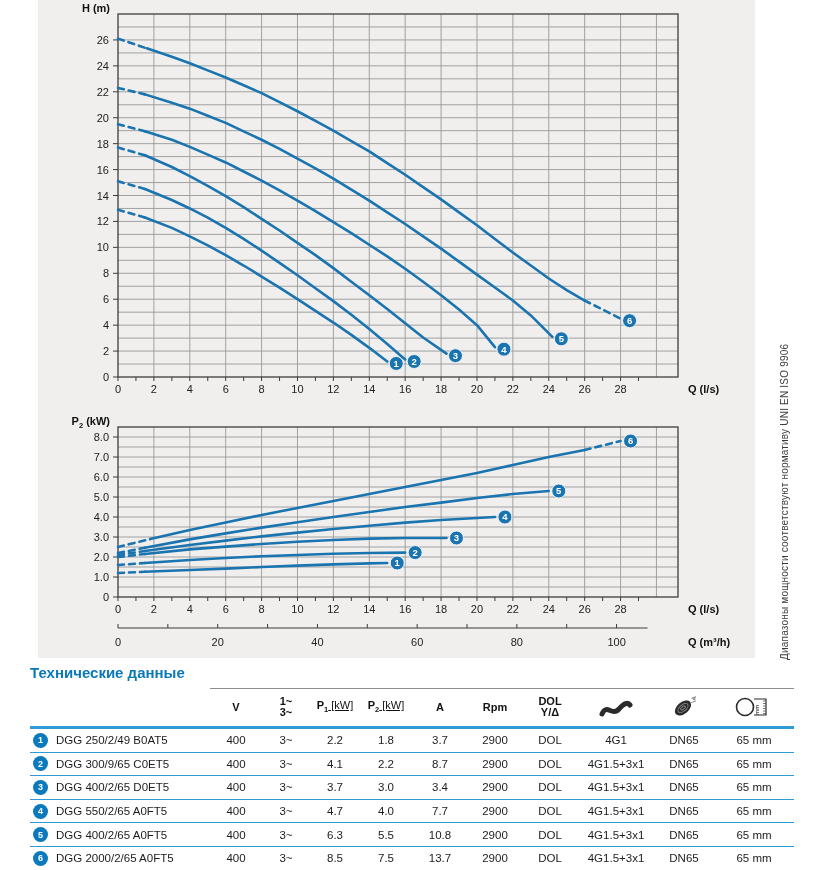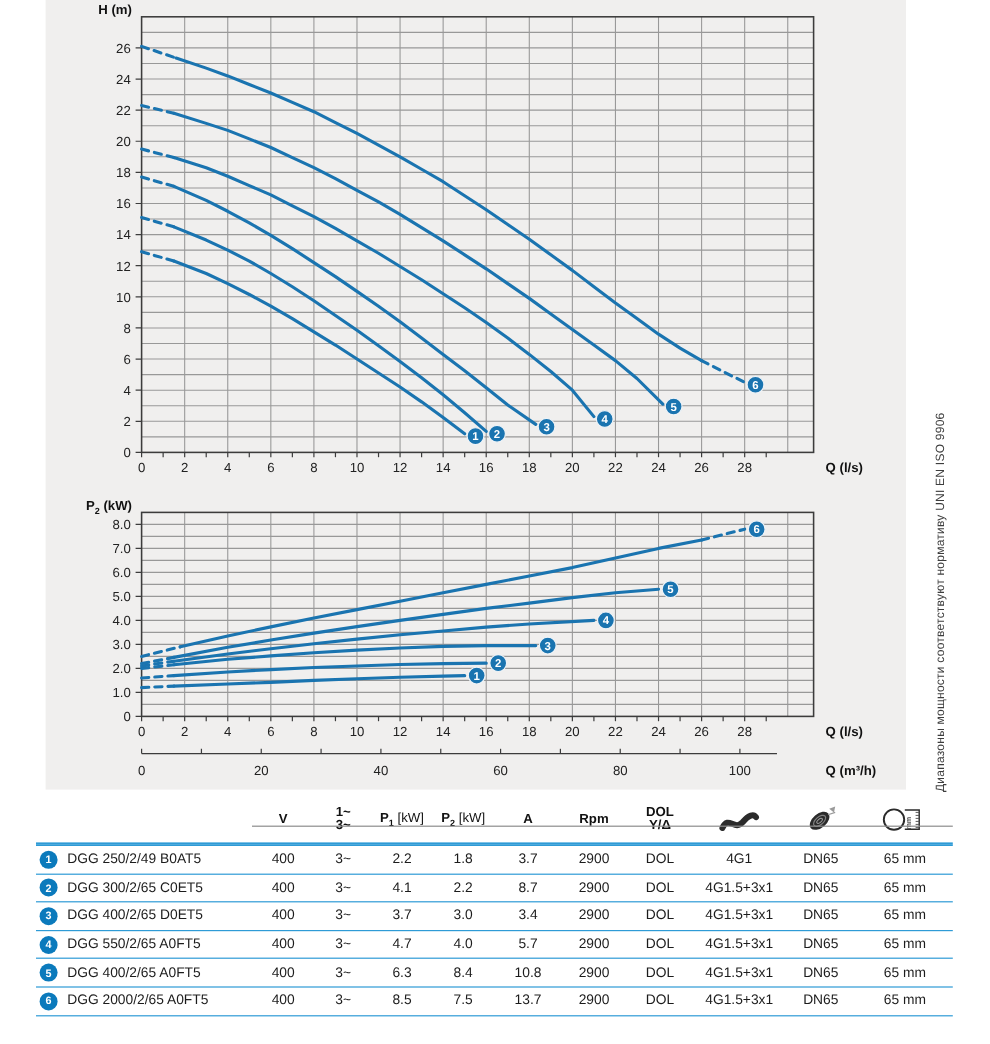--- a/index.html
+++ b/index.html
@@ -28,21 +28,21 @@
   .side-note{position:absolute;left:779px;top:296px;height:364px;
     writing-mode:vertical-rl;transform:rotate(180deg);
     font-size:10px;color:#3d3d3d;letter-spacing:0.2px;white-space:nowrap;}
 
   .table-wrap{position:absolute;left:30px;top:664px;width:764px;}
   .tbl-title{font-size:15px;font-weight:bold;color:#0a79ba;height:24px;}
   .thead-rule{position:absolute;left:180px;right:0;top:24px;height:0;border-top:1.2px solid #8d8d8d;}
   .tgrid{display:grid;grid-template-columns:180px 52px 48px 50px 52px 56px 54px 56px 76px 60px 80px;align-items:center;}
   .thead{height:38px;border-bottom:2.4px solid #2e9bd6;}
   .thead .c{font-size:11px;font-weight:bold;color:#111;}
-  .thead .u{font-weight:normal;}
+  .thead .u{font-weight:normal;text-decoration:underline;}
   .thead sub{font-size:7.5px;font-weight:bold;}
   .stack{display:flex;flex-direction:column;line-height:11.5px;font-size:10.5px;}
   .c{text-align:center;font-size:11.5px;color:#1c1c1c;}
   .model{text-align:left;display:flex;align-items:center;padding-left:3px;}
   .trow{height:22.6px;border-top:1.4px solid #2e9bd6;}
   .trow:last-child{border-bottom:1.4px solid #2e9bd6;}
   .badge{display:inline-flex;flex:0 0 auto;width:15px;height:15px;border-radius:50%;background:#0b7abc;
     color:#fff;font-size:9px;font-weight:bold;align-items:center;justify-content:center;margin-right:8px;}
   .hicon{display:flex;justify-content:center;align-items:center;}
 </style>
@@ -338,20 +338,21 @@
         <text x="379.1452991452992" y="236" class="al">60</text>
         <text x="478.86039886039885" y="236" class="al">80</text>
         <text x="578.5754985754986" y="236" class="al">100</text>
         <text x="650" y="236" class="at">Q (m³/h)</text>
       </svg>
   </div>
 
   <div class="side-note">Диапазоны мощности соответствуют нормативу UNI EN ISO 9906</div>
 
   <div class="table-wrap">
+    <div class="tbl-title">Технические данные</div>
     <div class="thead-rule"></div>
     <div class="tgrid thead">
       <div class="c model"></div>
       <div class="c">V</div>
       <div class="c stack">
         <span>1~</span>
         <span>3~</span>
       </div>
       <div class="c"><span>P</span><sub>1</sub><span class="u"> [kW]</span></div>
       <div class="c"><span>P</span><sub>2</sub><span class="u"> [kW]</span></div>
@@ -406,21 +407,21 @@
           <div class="c">3.7</div>
           <div class="c">2900</div>
           <div class="c">DOL</div>
           <div class="c">4G1</div>
           <div class="c">DN65</div>
           <div class="c">65 mm</div>
         </div>
         <div class="tgrid trow">
           <div class="c model">
             <span class="badge">2</span>
-            <span>DGG 300/2/65 C0ET5</span>
+            <span>DGG 300/9/65 C0ET5</span>
           </div>
           <div class="c">400</div>
           <div class="c">3~</div>
           <div class="c">4.1</div>
           <div class="c">2.2</div>
           <div class="c">8.7</div>
           <div class="c">2900</div>
           <div class="c">DOL</div>
           <div class="c">4G1.5+3x1</div>
           <div class="c">DN65</div>
@@ -444,36 +445,36 @@
         </div>
         <div class="tgrid trow">
           <div class="c model">
             <span class="badge">4</span>
             <span>DGG 550/2/65 A0FT5</span>
           </div>
           <div class="c">400</div>
           <div class="c">3~</div>
           <div class="c">4.7</div>
           <div class="c">4.0</div>
-          <div class="c">5.7</div>
+          <div class="c">7.7</div>
           <div class="c">2900</div>
           <div class="c">DOL</div>
           <div class="c">4G1.5+3x1</div>
           <div class="c">DN65</div>
           <div class="c">65 mm</div>
         </div>
         <div class="tgrid trow">
           <div class="c model">
             <span class="badge">5</span>
             <span>DGG 400/2/65 A0FT5</span>
           </div>
           <div class="c">400</div>
           <div class="c">3~</div>
           <div class="c">6.3</div>
-          <div class="c">8.4</div>
+          <div class="c">5.5</div>
           <div class="c">10.8</div>
           <div class="c">2900</div>
           <div class="c">DOL</div>
           <div class="c">4G1.5+3x1</div>
           <div class="c">DN65</div>
           <div class="c">65 mm</div>
         </div>
         <div class="tgrid trow">
           <div class="c model">
             <span class="badge">6</span>

